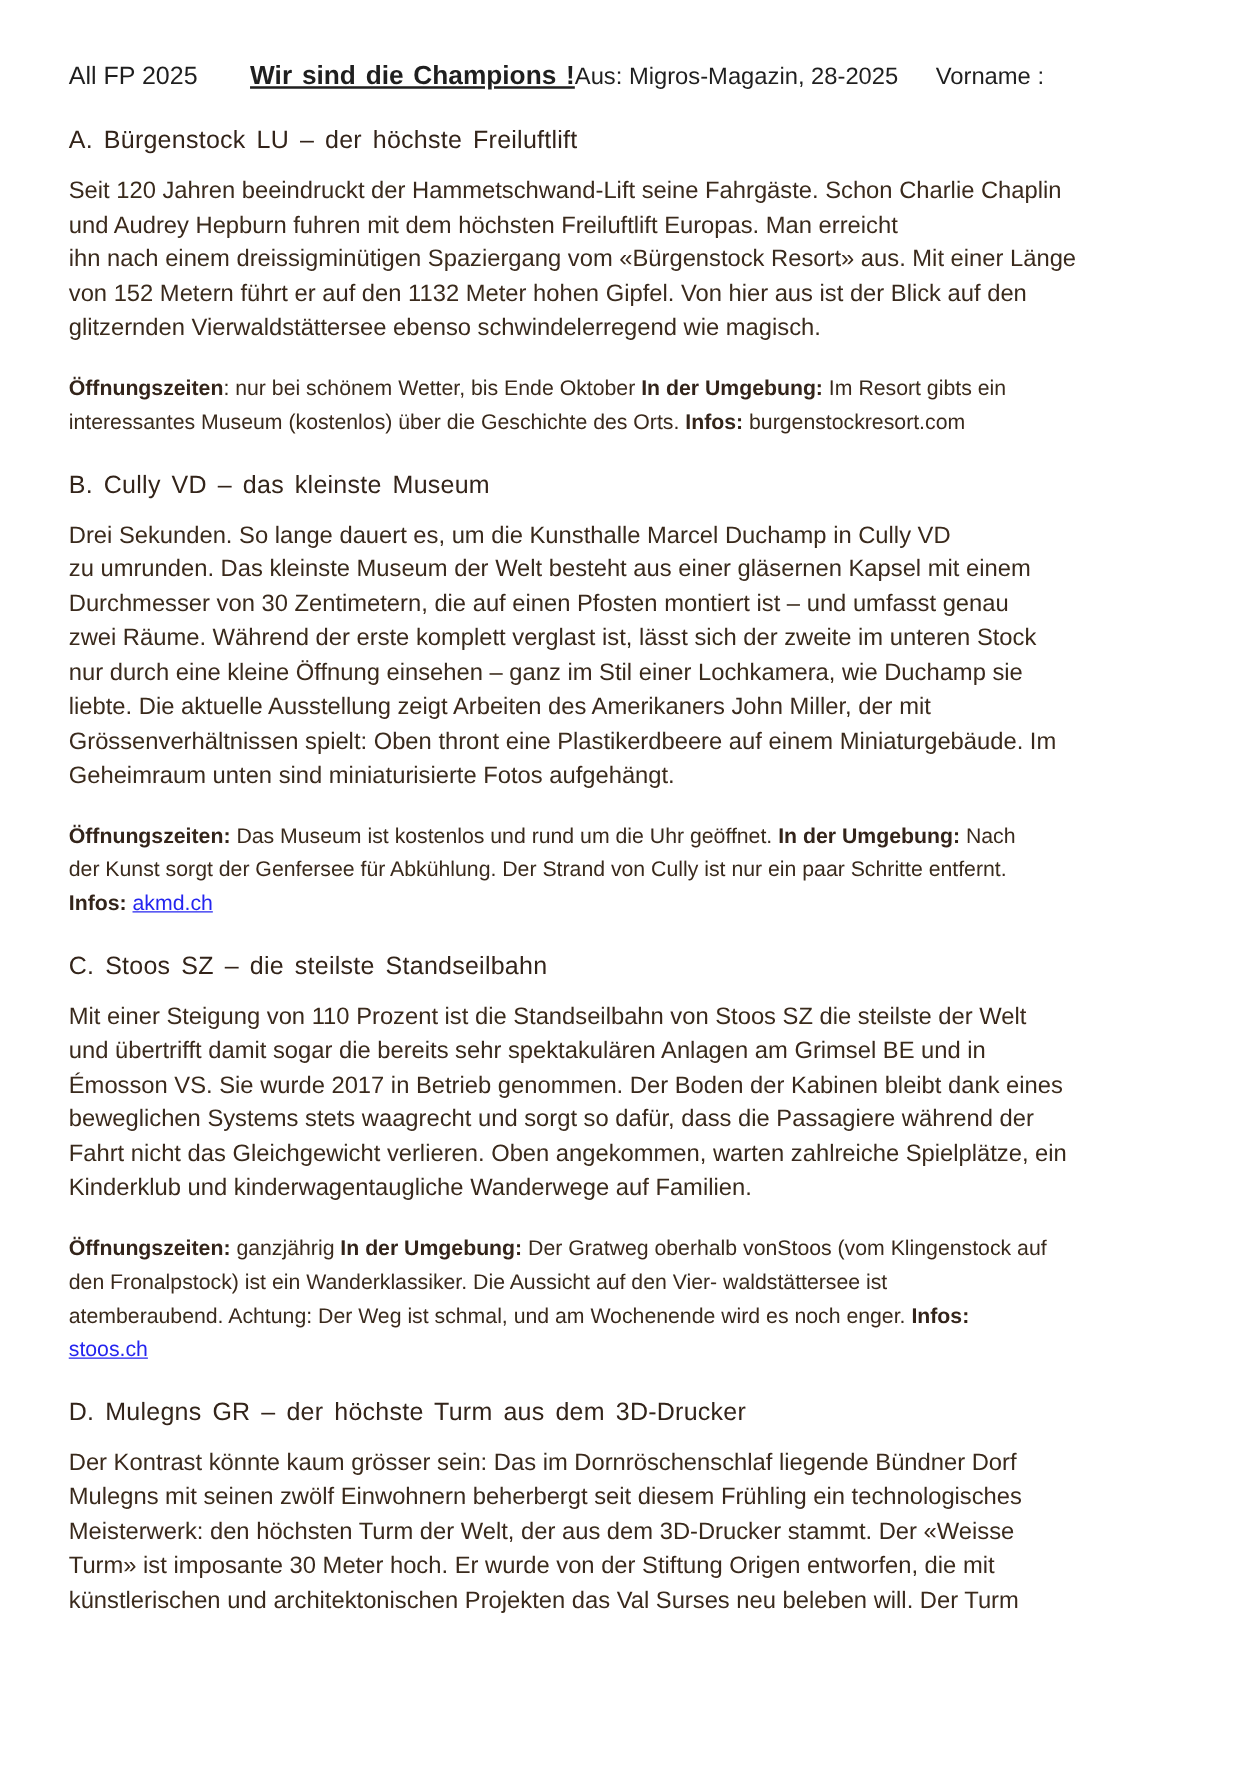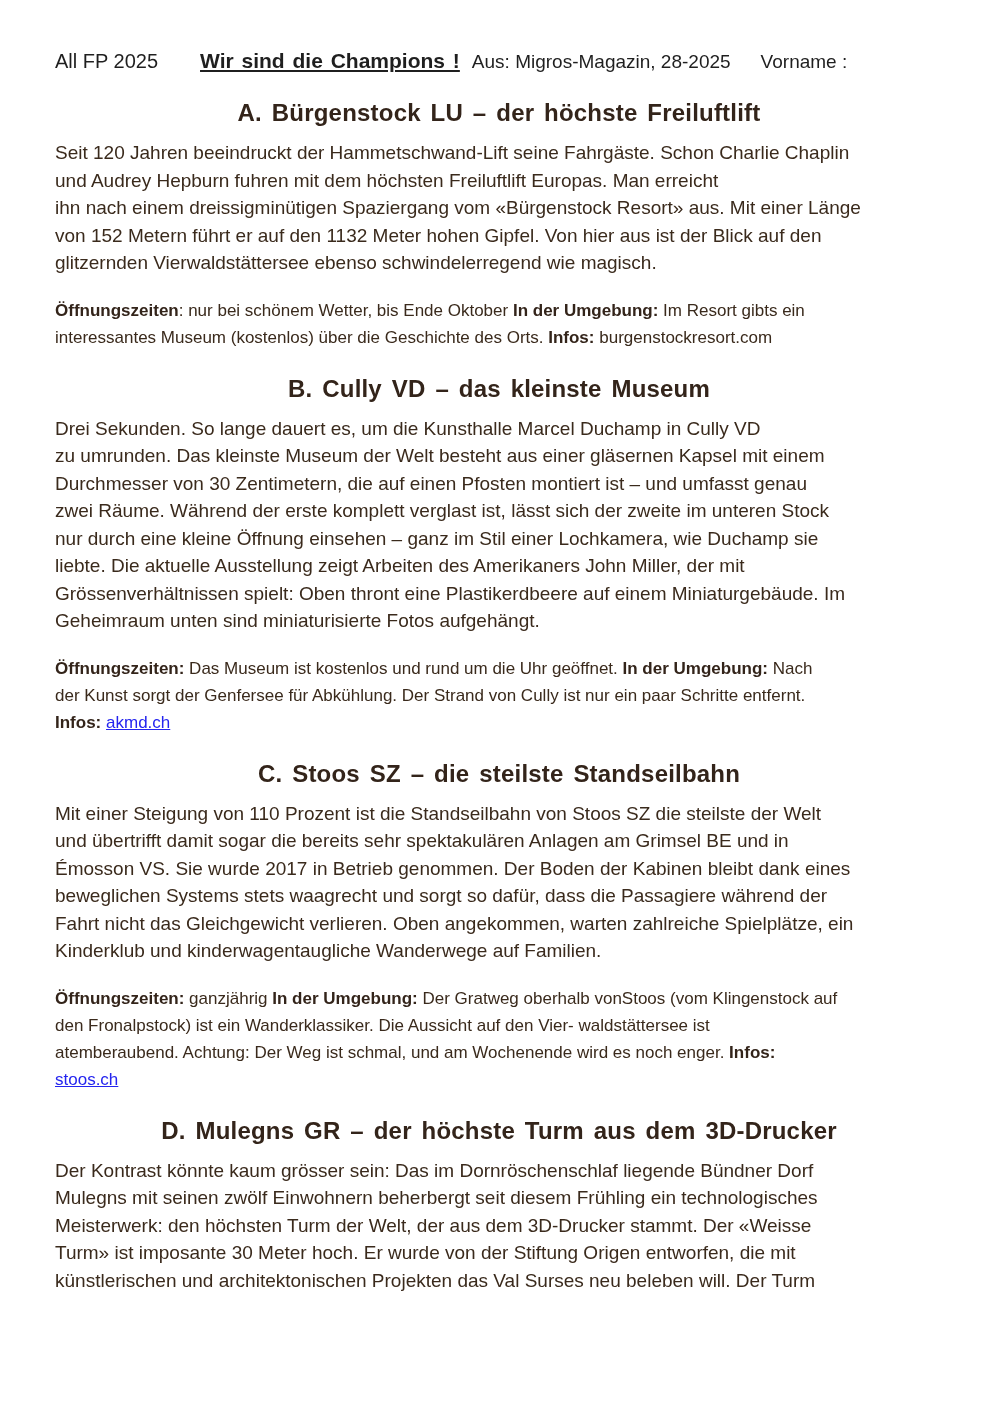--- a/index.html
+++ b/index.html
@@ -24,38 +24,37 @@
     white-space: nowrap;
   }
   .course-code { font-size: 20px; }
   .doc-title {
     font-size: 21px;
     font-weight: bold;
     text-decoration: underline;
     margin-left: 42px;
     word-spacing: 2px;
   }
-  .doc-source { font-size: 19px; margin-left: 12px; }
+  .doc-source { font-size: 19px; }
   .name-label { font-size: 19px; margin-left: 30px; text-align: right; }
 
   .body-para {
     font-size: 19px;
     line-height: 27.5px;
     white-space: pre-line;
     margin-bottom: 20px;
   }
   .section-heading {
-    font-size: 24px;
+    font-size: 20px;
     line-height: 27px;
-    font-weight: bold;
+    font-weight: normal;
     color: var(--heading-color, #33241a);
     word-spacing: 3px;
     letter-spacing: 0.2px;
     margin: 24px 0 13px 0;
-    text-align: center;
   }
   .info-para {
     font-size: 17px;
     line-height: 27px;
     white-space: pre-line;
     margin-bottom: 8px;
   }
   .info-para b { color: var(--heading-color, #33241a); }
   a.doc-link {
     color: var(--link-color, #2424ef);

